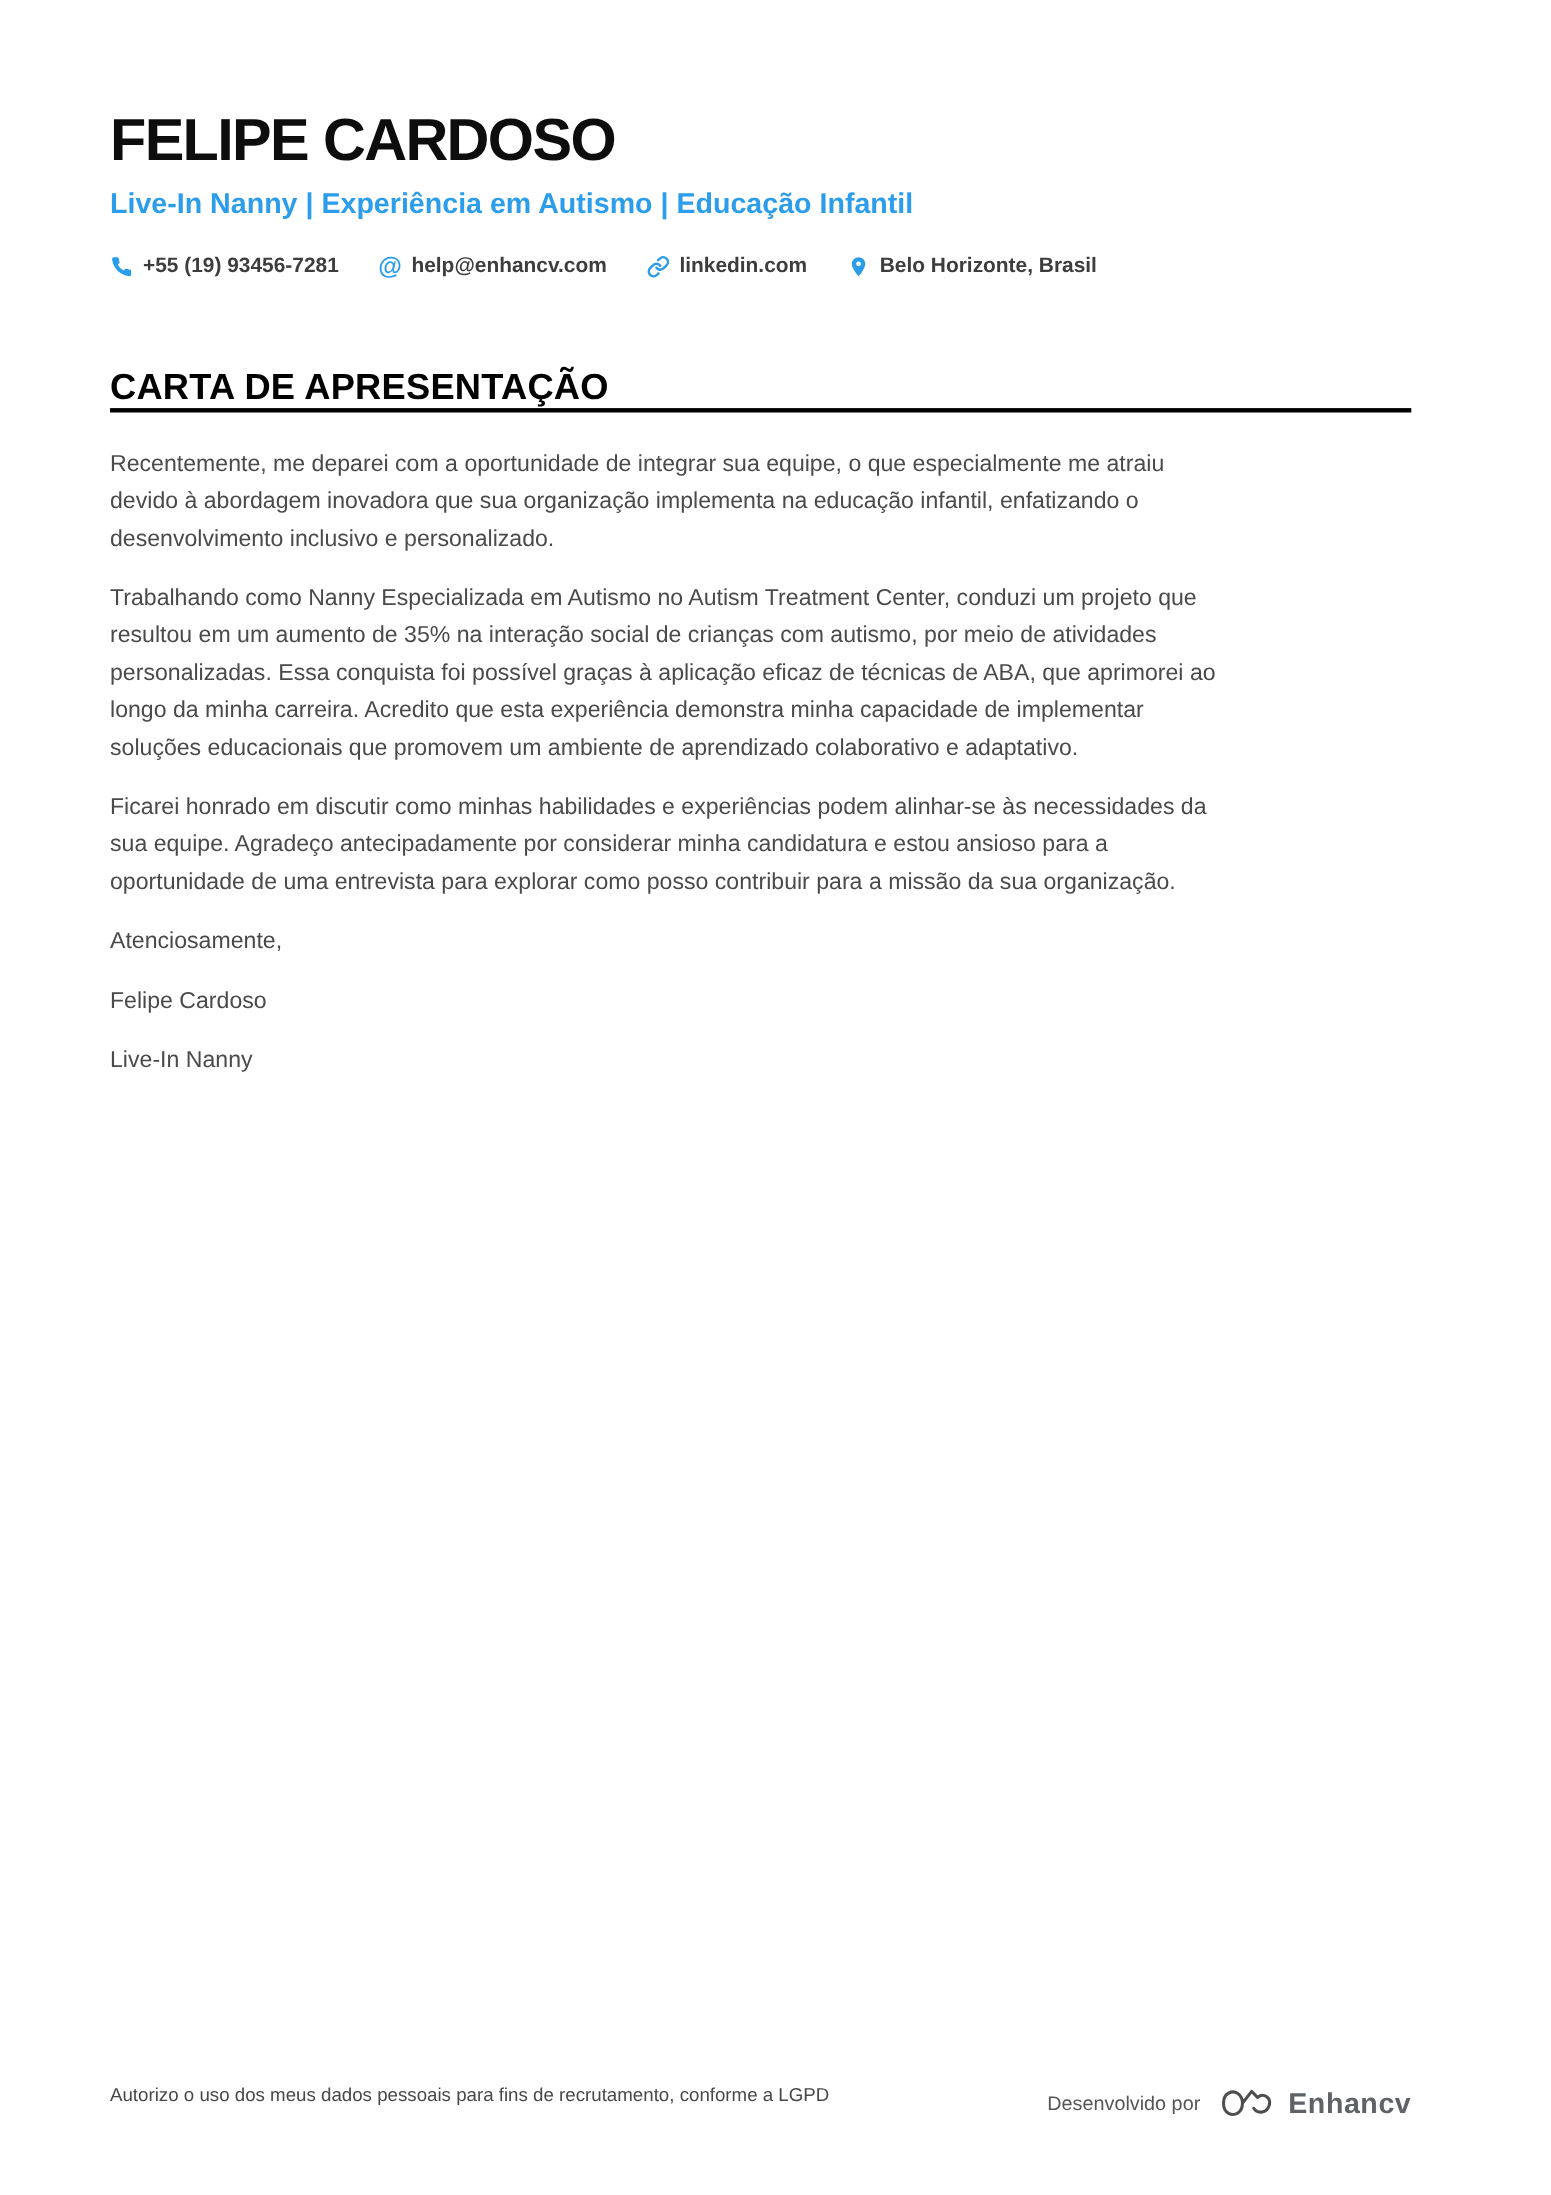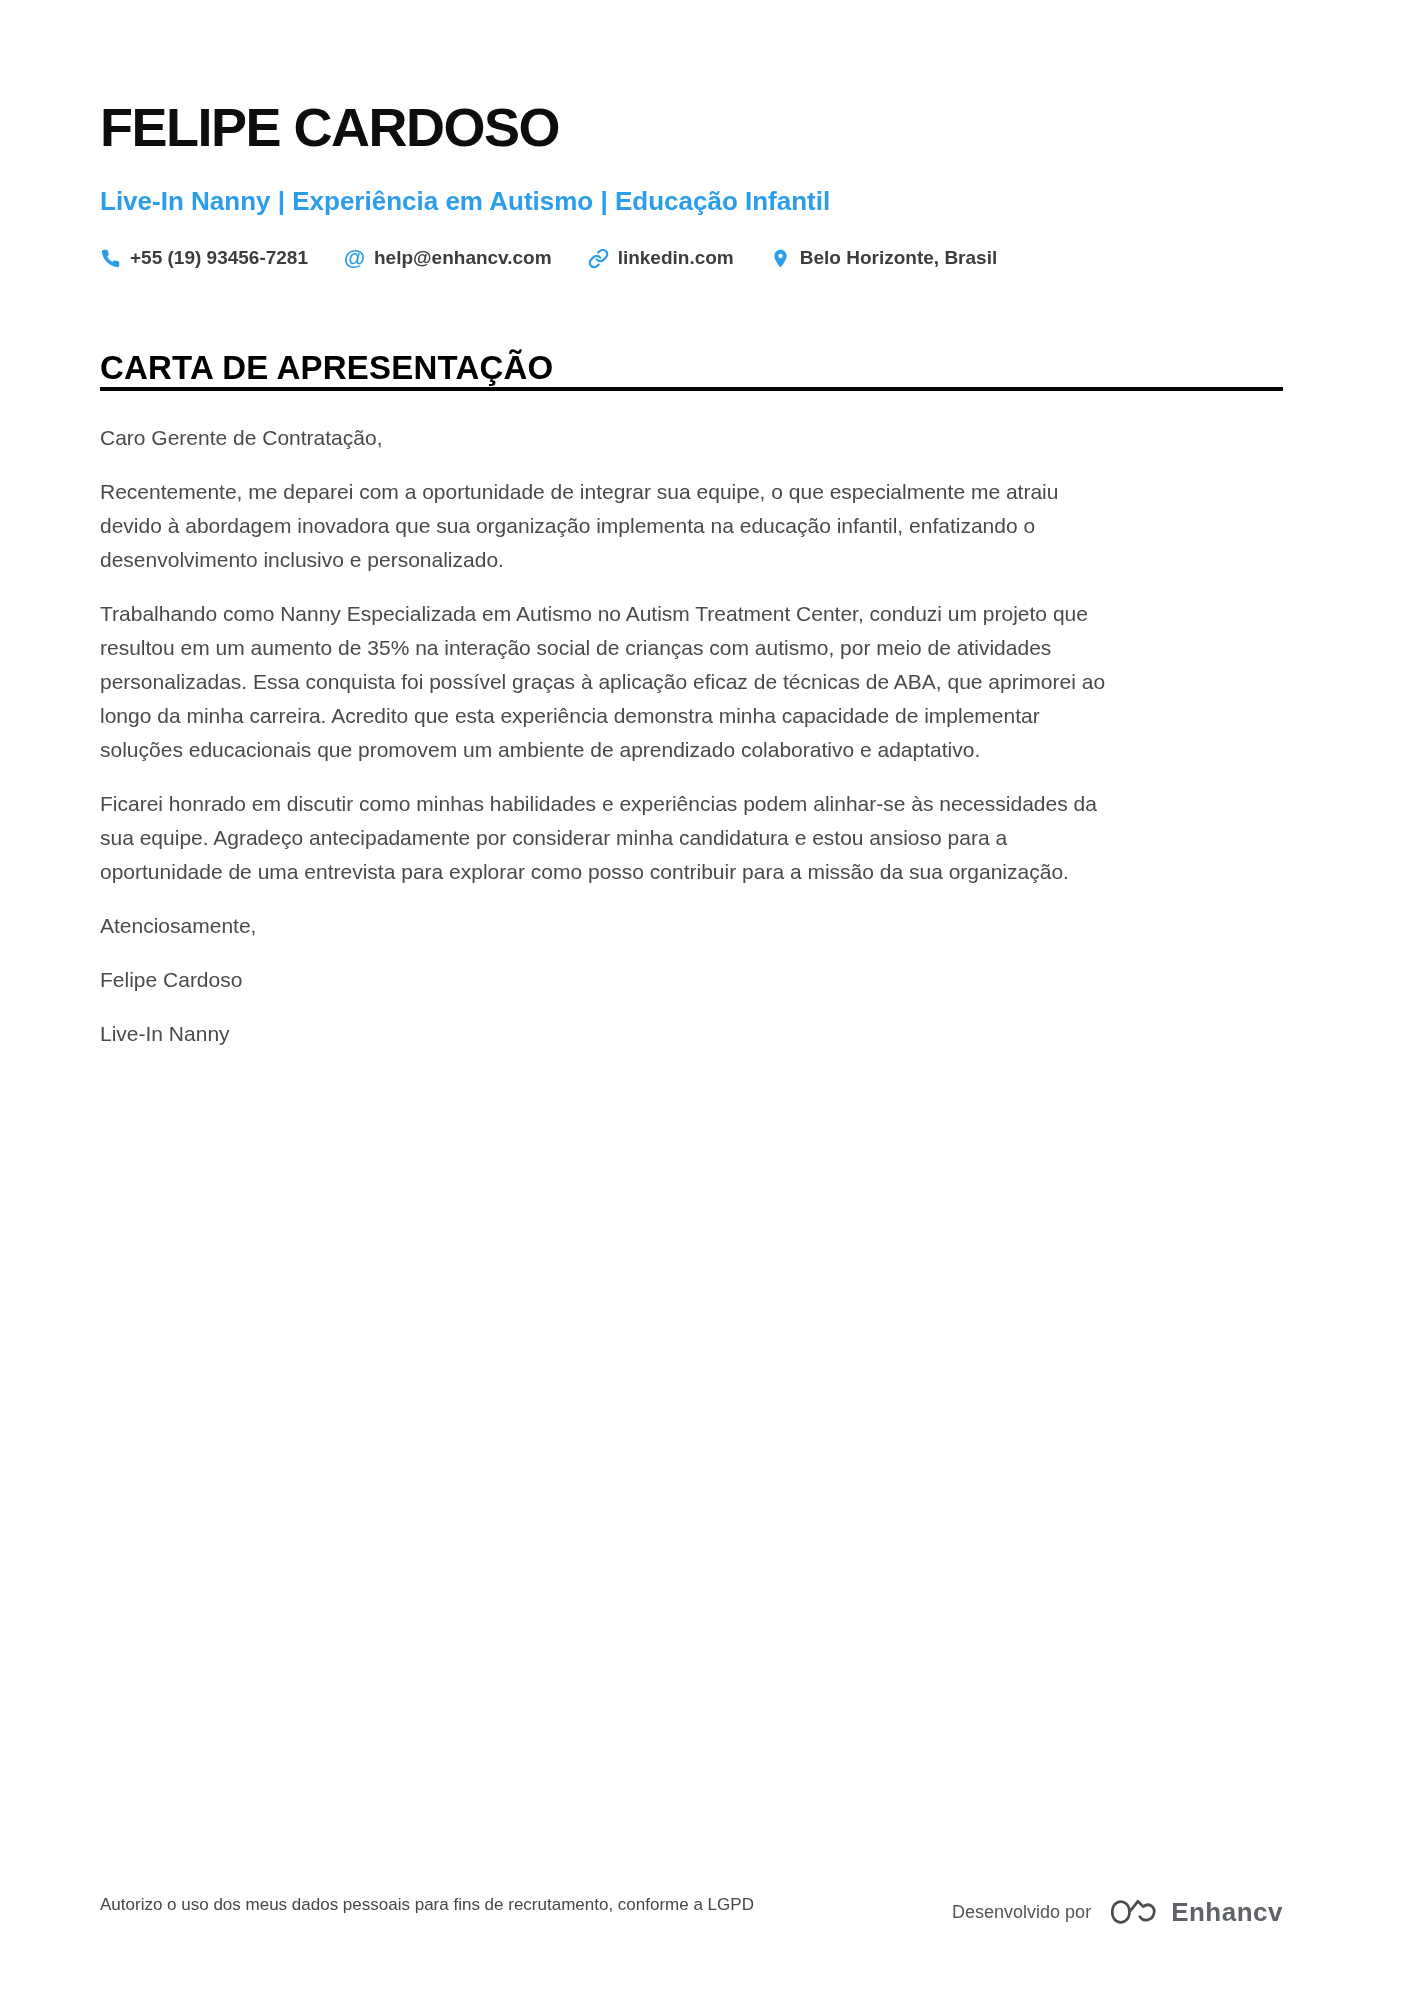--- a/index.html
+++ b/index.html
@@ -22,21 +22,21 @@
   .name{
     margin:0;
     padding-top:96px;
     font-size:54px;
     font-weight:bold;
     letter-spacing:-1.5px;
     color:#0d0d0d;
     line-height:1.15;
   }
   .headline{
-    margin-top:28px;
+    margin-top:12px;
     font-size:26px;
     font-weight:bold;
     color:var(--accent);
     line-height:1.2;
   }
   .contacts{
     margin-top:30px;
     display:flex;
     align-items:center;
     gap:36px;
@@ -149,21 +149,20 @@
             <path d="M12 2C8.1 2 5 5.1 5 9c0 5.2 7 13 7 13s7-7.8 7-13c0-3.9-3.1-7-7-7zm0 9.5A2.5 2.5 0 1 1 12 6.5a2.5 2.5 0 0 1 0 5z"></path>
           </svg>
       </span>
       <span>Belo Horizonte, Brasil</span>
     </div>
   </div>
 
   <div class="section">
     <h2 class="section-heading">CARTA DE APRESENTAÇÃO</h2>
     <div class="letter-body">
-      <p>Caro Gerente de Contratação,</p>
       <p>Recentemente, me deparei com a oportunidade de integrar sua equipe, o que especialmente me atraiu devido à abordagem inovadora que sua organização implementa na educação infantil, enfatizando o desenvolvimento inclusivo e personalizado.</p>
       <p>Trabalhando como Nanny Especializada em Autismo no Autism Treatment Center, conduzi um projeto que resultou em um aumento de 35% na interação social de crianças com autismo, por meio de atividades personalizadas. Essa conquista foi possível graças à aplicação eficaz de técnicas de ABA, que aprimorei ao longo da minha carreira. Acredito que esta experiência demonstra minha capacidade de implementar soluções educacionais que promovem um ambiente de aprendizado colaborativo e adaptativo.</p>
       <p>Ficarei honrado em discutir como minhas habilidades e experiências podem alinhar-se às necessidades da sua equipe. Agradeço antecipadamente por considerar minha candidatura e estou ansioso para a oportunidade de uma entrevista para explorar como posso contribuir para a missão da sua organização.</p>
       <p>Atenciosamente,</p>
       <p>Felipe Cardoso</p>
       <p>Live-In Nanny</p>
     </div>
   </div>
 
 </div>

